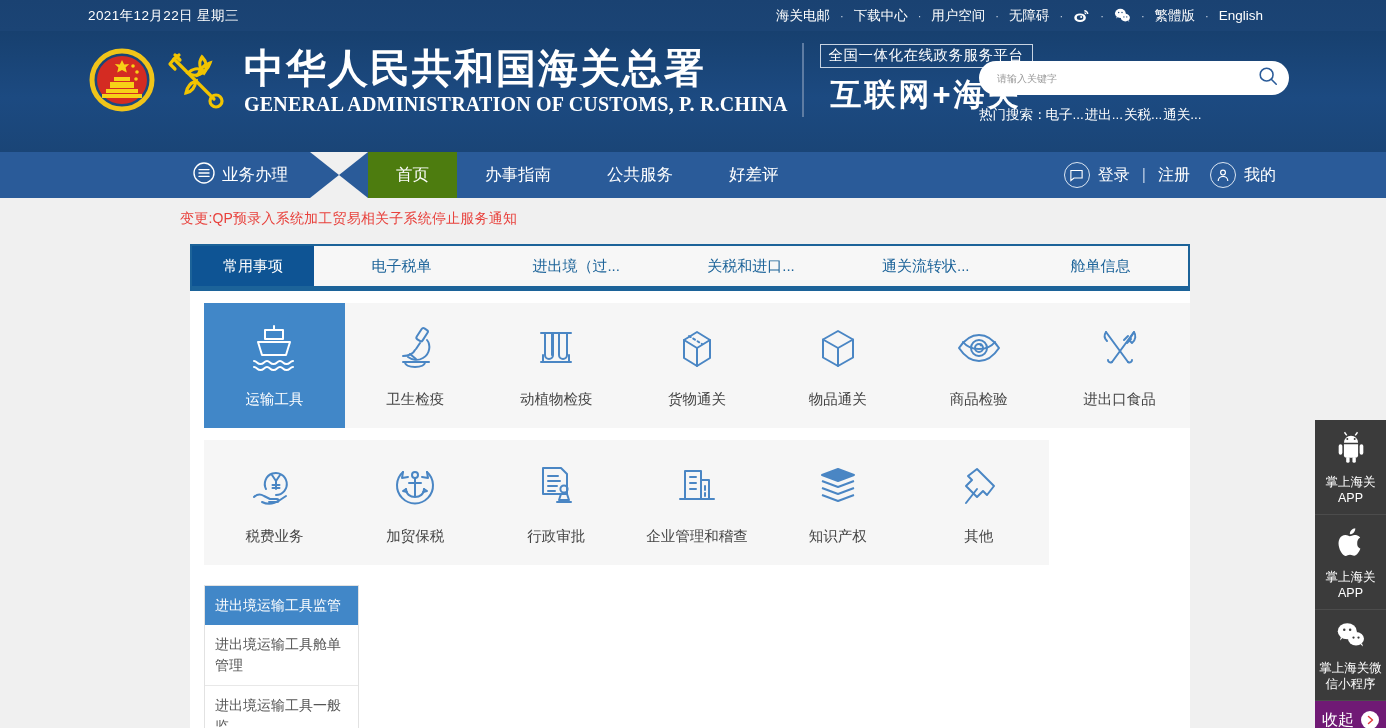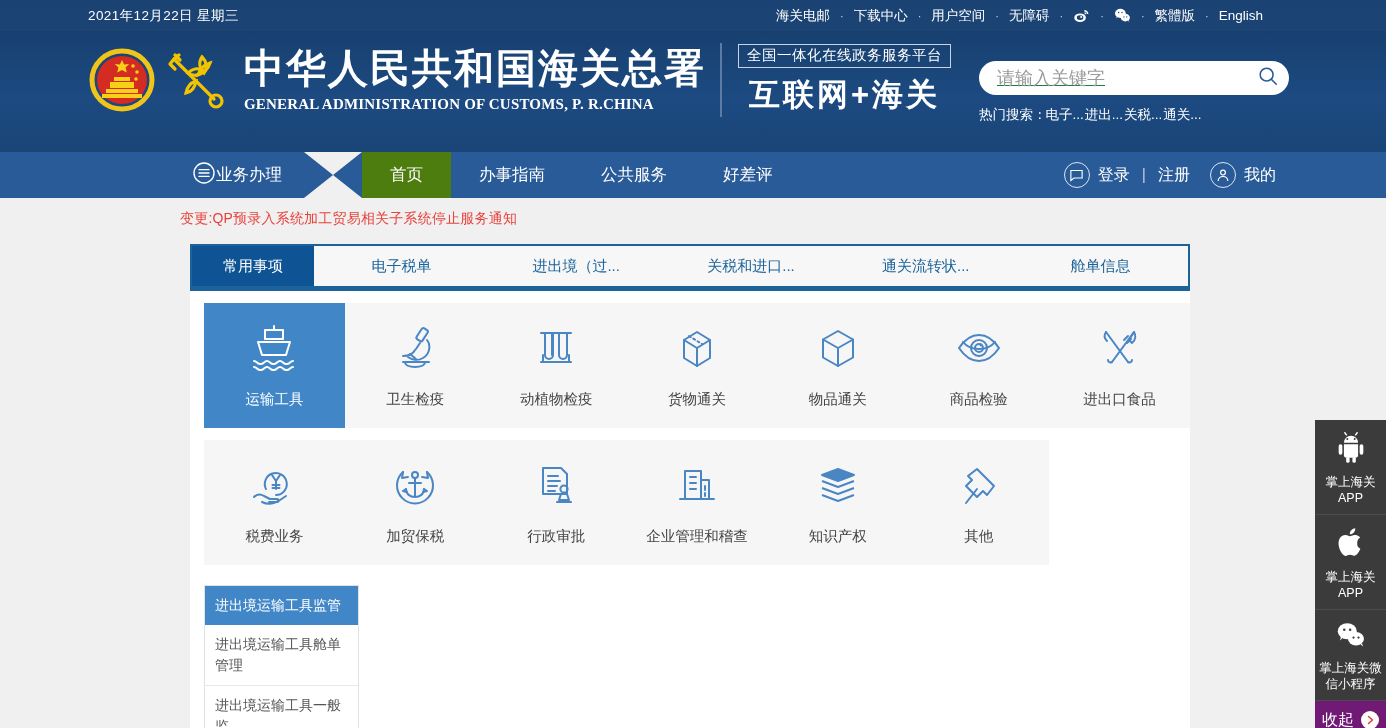--- a/index.html
+++ b/index.html
@@ -43,21 +43,21 @@
   .emblem { width: 68px; height: 68px; margin-right: 2px; }
   .customs-emblem { width: 74px; height: 74px; margin-right: 12px; }
   .title-block { display: flex; flex-direction: column; justify-content: center; }
   .title-cn {
     color: #fff; font-family: "Liberation Serif", "DejaVu Serif", serif;
     font-size: 40px; font-weight: bold; letter-spacing: 2px; line-height: 48px;
     white-space: nowrap;
   }
   .title-en {
     color: #fff; font-family: "Liberation Serif","DejaVu Serif", serif;
-    font-size: 15px; font-weight: bold; letter-spacing: .2px;
+    font-size: 20px; font-weight: bold; letter-spacing: .2px;
     line-height: 22px; white-space: nowrap;
   }
   .divider-v {
     width: 2px; height: 74px; background: #5e7ca3; margin: 0 16px 0 14px;
     align-self: center;
   }
   .platform-block { display: flex; flex-direction: column; align-items: center; }
   .platform-top {
     border: 1px solid #c8d4e2; color: #fff; font-size: 14.5px;
     padding: 2px 8px 3px; letter-spacing: .5px; white-space: nowrap;
@@ -68,39 +68,39 @@
     margin-top: 6px; white-space: nowrap;
     font-family: "Liberation Sans","DejaVu Sans",sans-serif;
   }
 
   .search-wrap { position: absolute; right: 97px; top: 30px; width: 310px; }
   .search-box {
     height: 34px; background: #fff; border-radius: 17px;
     display: flex; align-items: center; padding: 0 10px 0 18px;
   }
   .search-box input {
-    flex: 1; border: none; outline: none; font-size: 18px; color: #15803d;
-    font-family: "Liberation Sans","DejaVu Sans",sans-serif; background: transparent; text-decoration: underline;
+    flex: 1; border: none; outline: none; font-size: 10px; color: #ec4899;
+    font-family: "Liberation Sans","DejaVu Sans",sans-serif; background: transparent;
   }
   .search-box input::placeholder { color: #9a9a9a; }
   .hot {
     margin-top: 11px; color: #fff; font-size: 13.5px;
     display: flex; align-items: flex-end; gap: 1px; white-space: nowrap;
   }
   .hot a { color: #fff; text-decoration: none; }
   .hot .label { margin-right: -2px; }
 
   
   .nav {
     height: 46px; background: #2a5b99; display: flex; align-items: stretch;
     position: relative;
   }
   .nav-left { display: flex; align-items: stretch; margin-left: 180px; }
   .nav-biz {
-    display: flex; align-items: center; gap: 0; color: #fff;
+    display: flex; align-items: center; gap: 6px; color: #fff;
     font-size: 16.5px; padding: 0 22px 0 12px; cursor: pointer;
   }
   .hourglass { width: 58px; position: relative; }
   .hourglass svg { display: block; }
   .nav-item {
     display: flex; align-items: center; justify-content: center;
     color: #fff; font-size: 16.5px; padding: 0 28px; cursor: pointer;
     text-decoration: none; white-space: nowrap;
   }
   .nav-item.active { background: #4d7c0f; }

